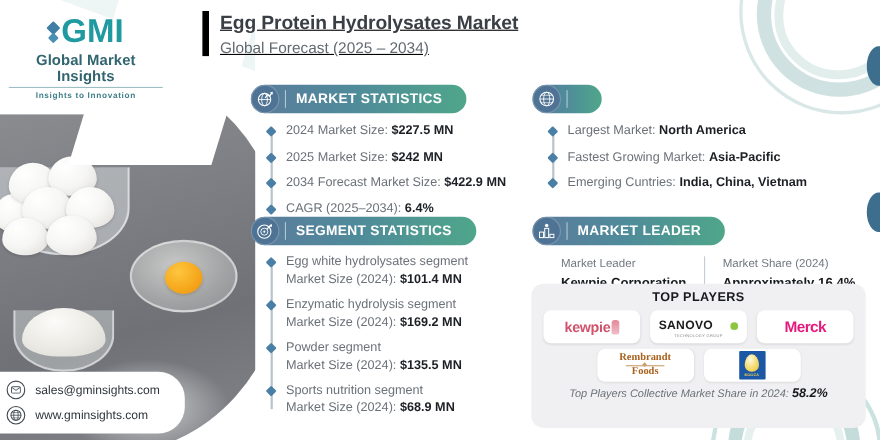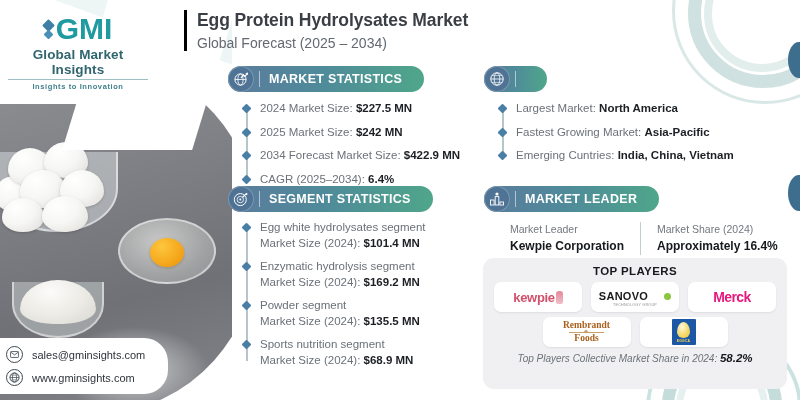--- a/index.html
+++ b/index.html
@@ -211,35 +211,36 @@
     font-size: 7.5px; font-weight: 600;
     color: #3f7f8a; letter-spacing: .6px;
   }
 
   
   .title-wrap {
     position: absolute;
     left: 184px; top: 10px;
     z-index: 6;
     padding-left: 10px;
-    border-left: 3px solid #000000;
+    border-left: 6px solid #000000;
+    text-decoration: underline;
   }
   .title-main {
     font-size: 17.5px; font-weight: 700;
     color: #3a3f46; letter-spacing: -.1px;
     line-height: 1.25;
   }
   .title-sub {
     margin-top: 3px;
     font-size: 14px; font-weight: 400;
     color: #626970;
   }
 
   
-  .section { position: absolute; z-index: 5; }
+  .section { position: absolute; z-index: 5; margin-top: 11px; }
   .pill {
     display: flex; align-items: center;
     height: 26px;
     border-radius: 13px;
     background: linear-gradient(90deg, #5b7b9d 0%, #4f8b9a 48%, #4fa68a 100%);
     padding-right: 22px;
     width: fit-content;
   }
   .pill-icon {
     width: 26px; height: 26px;

